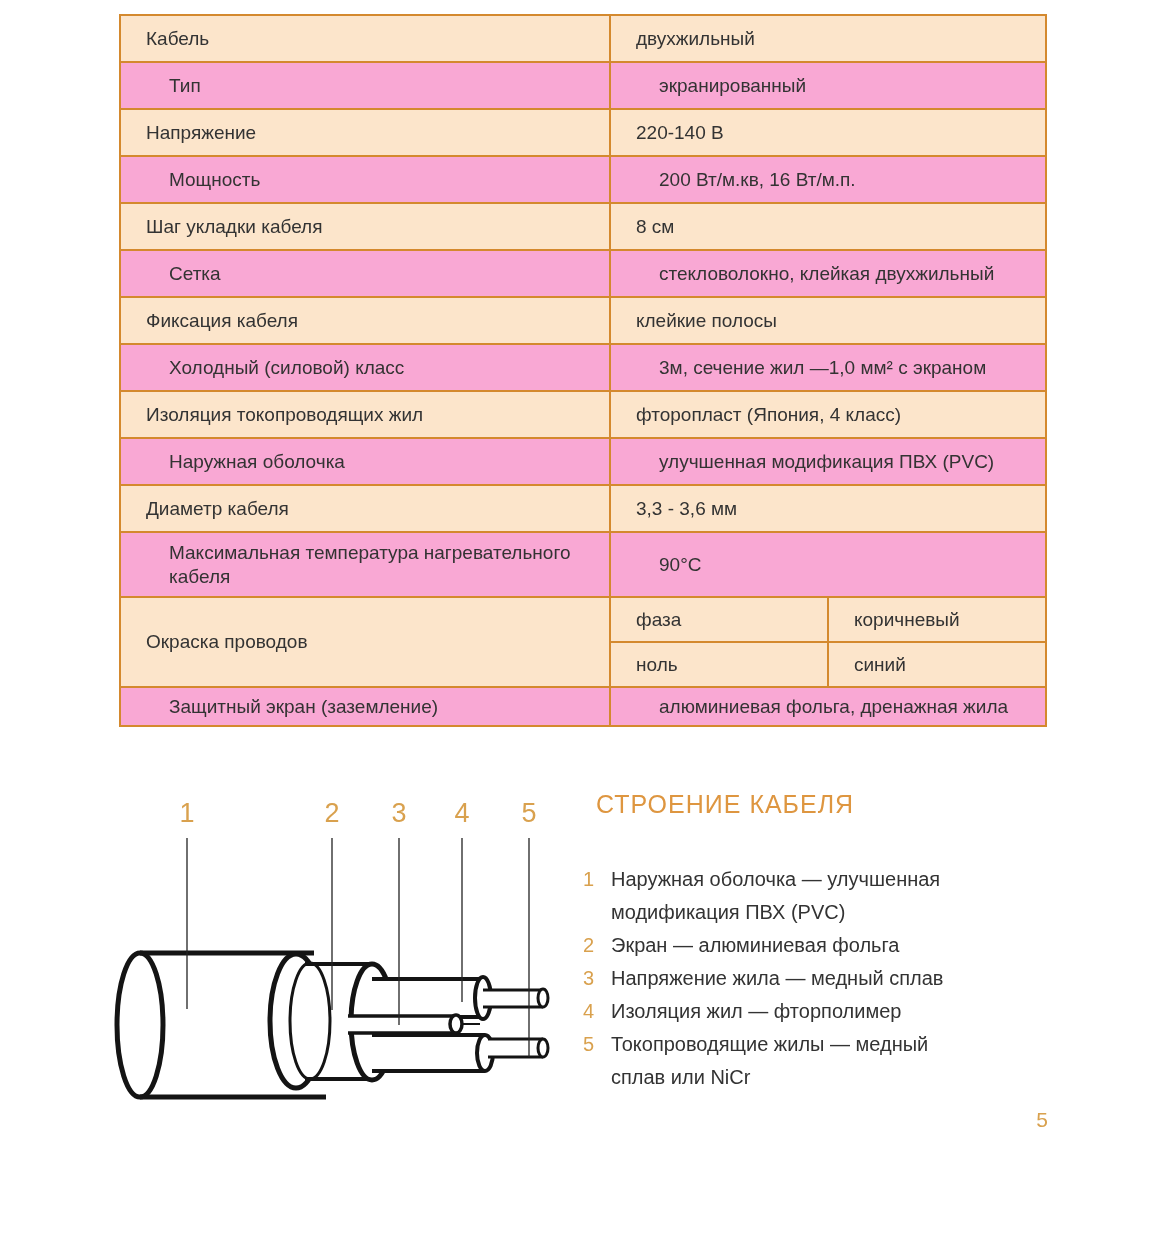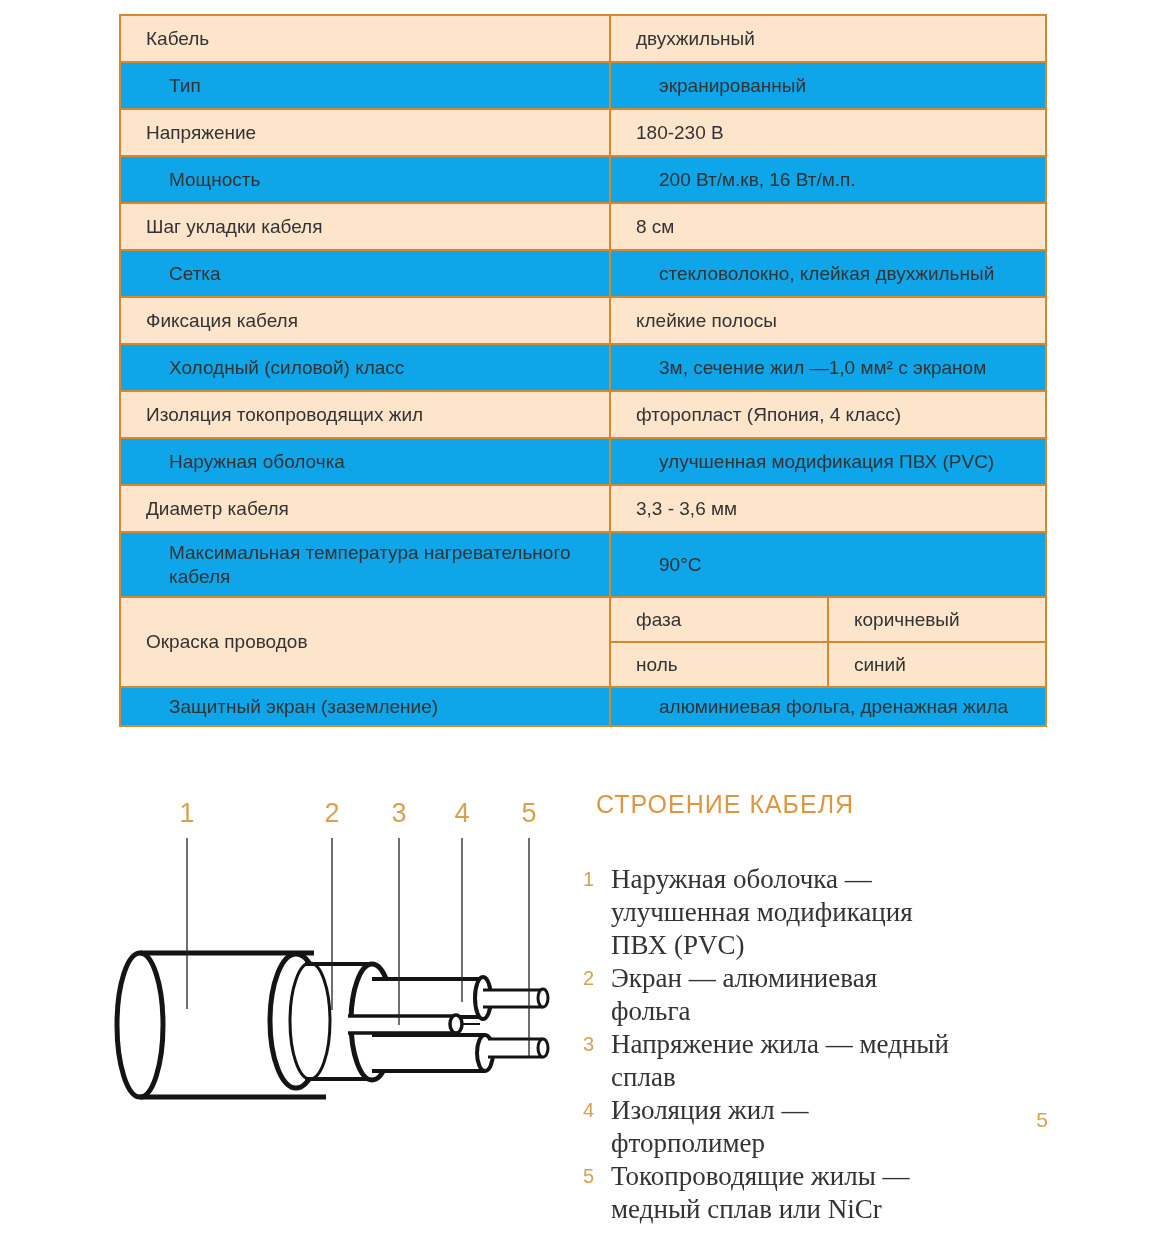--- a/index.html
+++ b/index.html
@@ -21,21 +21,21 @@
   }
   table.spec td {
     border:2px solid #D4892E;
     font-size:19px;
     color:#333333;
     padding:0 0 0 25px;
     vertical-align:middle;
     line-height:1.25;
   }
   tr.peach td { background:#FCE5CB; }
-  tr.white td { background:#0ea5e9;padding-left:48px; }
+  tr.white td { background:#f9a8d4;padding-left:48px; }
   td.lbl { width:463px; }
   td.sub { width:128px;margin-top:36px; }
   .h48 td { height:45px; }
   .h66 td { height:63px; }
   .h47 td { height:43px; }
   .h41 td { height:37px; }
 
   
   .diagram { position:absolute; left:100px; top:780px; width:480px; height:340px; }
 
@@ -50,21 +50,21 @@
   }
   .struct-item { display:flex; }
   .struct-item .num {
     flex:0 0 28px;
     color:#D9A14E;
     font-size:20px; line-height:33px;
   }
   .struct-item .txt {
     flex:1;
     color:#333333;
-    font-size:27px; line-height:33px;font-family:Liberation Serif, serif;
+    font-size:20px; line-height:33px;
   }
 
   .page-number {
     position:absolute; left:1030px; top:1108px;
     width:24px; text-align:center;
     color:#D9A14E; font-size:21px;
   }
 </style>
 </head>
 <body>
@@ -76,21 +76,21 @@
         <tr class="peach h48">
       <td class="lbl">Кабель</td>
       <td colspan="2">двухжильный</td>
     </tr>
     <tr class="white h48">
       <td class="lbl">Тип</td>
       <td colspan="2">экранированный</td>
     </tr>
     <tr class="peach h48">
       <td class="lbl">Напряжение</td>
-      <td colspan="2">180-230 В</td>
+      <td colspan="2">220-140 В</td>
     </tr>
     <tr class="white h48">
       <td class="lbl">Мощность</td>
       <td colspan="2">200 Вт/м.кв, 16 Вт/м.п.</td>
     </tr>
     <tr class="peach h48">
       <td class="lbl">Шаг укладки кабеля</td>
       <td colspan="2">8 см</td>
     </tr>
     <tr class="white h48">

